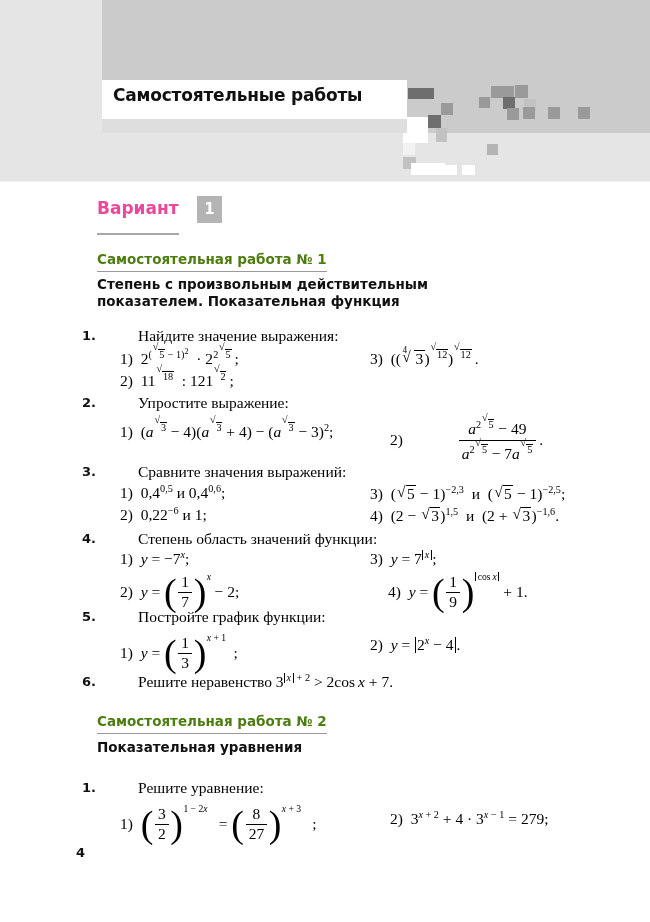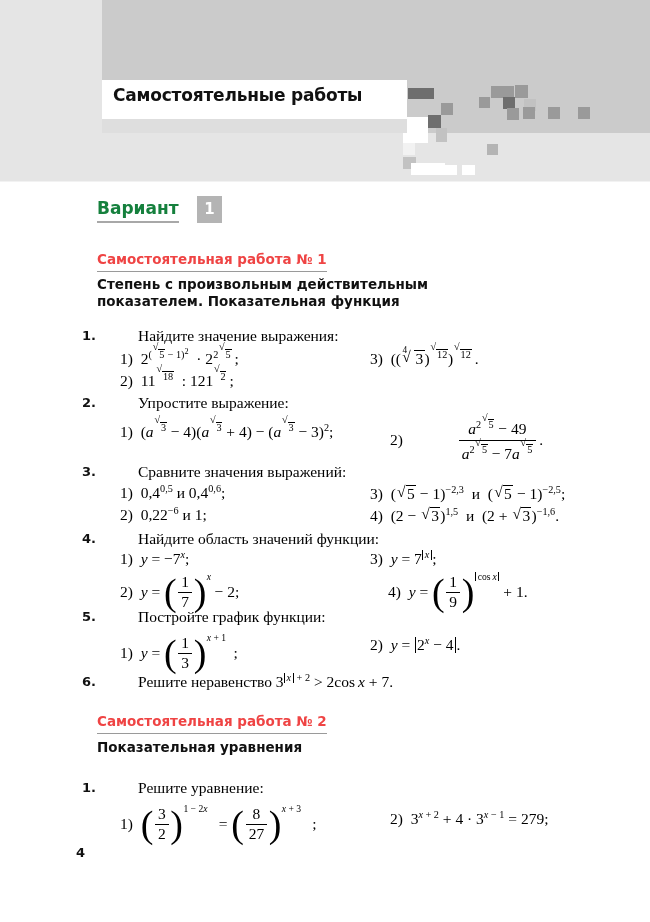--- a/index.html
+++ b/index.html
@@ -90,23 +90,23 @@
   #variant-row {
     position: absolute;
     left: 97px; top: 16px;
     width: 140px;
     height: 30px;
   }
   #variant-label {
     font-family: "DejaVu Sans", sans-serif;
     font-weight: bold;
     font-size: 17px;
-    color: #15803d;
-    display: inline-block;
-    padding-bottom: 3px;
+    color: #ec4899;
+    display: inline-block;
+    padding-bottom: 15px;
     border-bottom: 2px solid #a8a8a8;
   }
   #variant-badge {
     position: absolute;
     left: 100px; top: -2px;
     width: 25px;
     height: 27px;
     background: #b4b4b4;
     color: #ffffff;
     font-family: "DejaVu Sans", sans-serif;
@@ -115,21 +115,21 @@
     text-align: center;
     line-height: 27px;
   }
 
   .sw-title {
     position: absolute;
     left: 97px;
     font-family: "DejaVu Sans", sans-serif;
     font-weight: bold;
     font-size: 13.5px;
-    color: #ef4444;
+    color: #4d7c0f;
     padding-bottom: 4px;
     border-bottom: 1.5px solid #9a9a9a;
     display: inline-block;
     white-space: nowrap;
   }
   .sw-subtitle {
     position: absolute;
     left: 97px;
     font-family: "DejaVu Sans", sans-serif;
     font-weight: bold;
@@ -413,21 +413,21 @@
       </span>
       <span class="pitem col-b">
         <span>4)</span>&nbsp;
         (2&nbsp;−&nbsp;<span class="rad"><span class="radband">3</span></span>)<span class="sup">1,5</span>&nbsp; и &nbsp;(2&nbsp;+&nbsp;<span class="rad"><span class="radband">3</span></span>)<span class="sup">−1,6</span>.
       </span>
     </div>
   </div>
 
   <div class="problem" style="top:349px;">
     <span class="pnum">4.</span>
-    <span class="pstem">Найдите область значений функции:</span>
+    <span class="pstem">Степень область значений функции:</span>
     <div class="prow" style="top:19px;">
       <span class="pitem col-a">
         <span>1)</span>&nbsp;
         <i>y</i> = −7<span class="sup"><i>x</i></span>;
       </span>
       <span class="pitem col-b">
         <span>3)</span>&nbsp;
         <i>y</i> = 7<span class="sup"><span class="abs"><i>x</i></span></span>;
       </span>
     </div>

